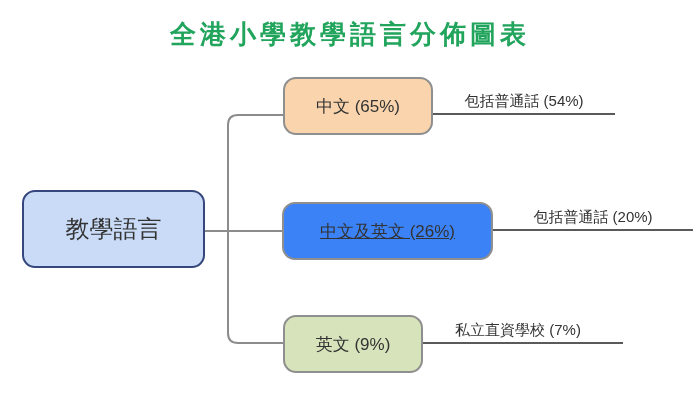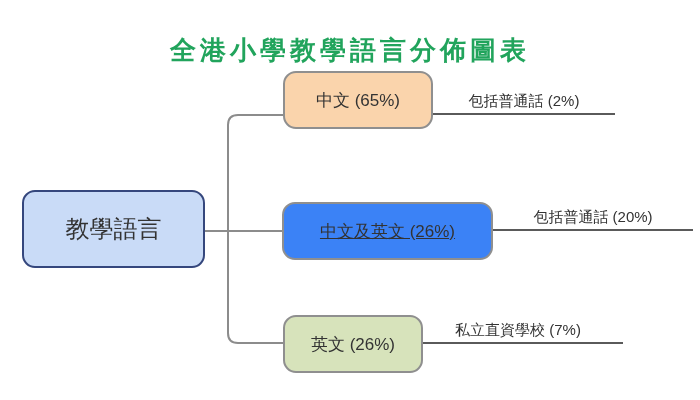--- a/index.html
+++ b/index.html
@@ -19,21 +19,20 @@
     position: absolute;
     top: 17px;
     left: 0;
     width: 700px;
     text-align: center;
     font-family: "DejaVu Serif", "Liberation Serif", serif;
     font-size: 26px;
     font-weight: bold;
     letter-spacing: 4px;
     white-space: nowrap;
-    margin-top: 16px;
   }
   .connectors {
     position: absolute;
     top: 0;
     left: 0;
   }
   .node {
     position: absolute;
     display: flex;
     align-items: center;
@@ -42,21 +41,21 @@
     border: 2px solid #8f8f8f;
     border-radius: 13px;
     color: #333333;
     white-space: nowrap;
   }
   .node.root {
     left: 22px; top: 190px; width: 183px; height: 78px;
     border-radius: 13px;
     font-size: 24px;
   }
-  .node.b0 { left: 283px; top: 71px;  width: 150px; height: 58px; font-size: 17px; }
+  .node.b0 { left: 283px; top: 77px;  width: 150px; height: 58px; font-size: 17px; }
   .node.b1 { left: 282px; top: 202px; width: 211px; height: 58px; font-size: 17px; }
   .node.b2 { left: 283px; top: 315px; width: 140px; height: 58px; font-size: 17px; }
   .annotation {
     position: absolute;
     text-align: center;
     font-size: 15px;
     line-height: 20px;
     color: #333333;
     white-space: nowrap;
   }
@@ -86,22 +85,22 @@
 
   <div class="node b0" style="background: rgb(250, 212, 172); border-color: rgb(143, 143, 143);">
     <span>中文 (65%)</span>
   </div>
 
   <div class="node b1" style="background: #3b82f6; border-color: rgb(143, 143, 143); text-decoration: underline;">
     <span>中文及英文 (26%)</span>
   </div>
 
   <div class="node b2" style="background: rgb(215, 227, 187); border-color: rgb(143, 143, 143);">
-    <span>英文 (26%)</span>
+    <span>英文 (9%)</span>
   </div>
 
-  <div class="annotation a0">包括普通話 (2%)</div>
+  <div class="annotation a0">包括普通話 (54%)</div>
 
   <div class="annotation a1">包括普通話 (20%)</div>
 
   <div class="annotation a2">私立直資學校 (7%)</div>
 
 </div>
 
 </body></html>

